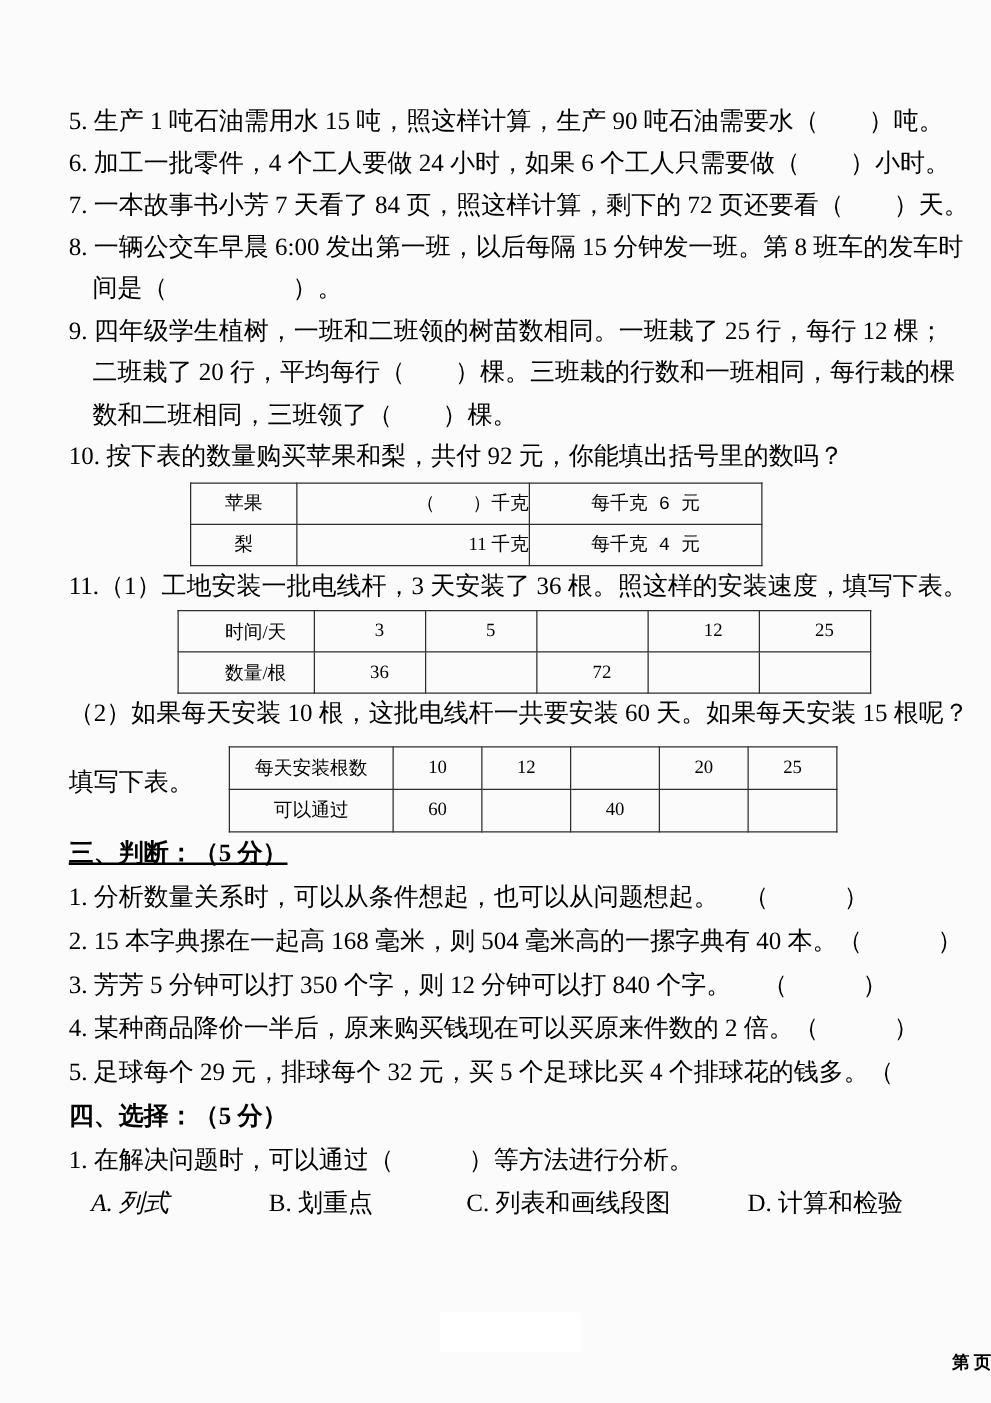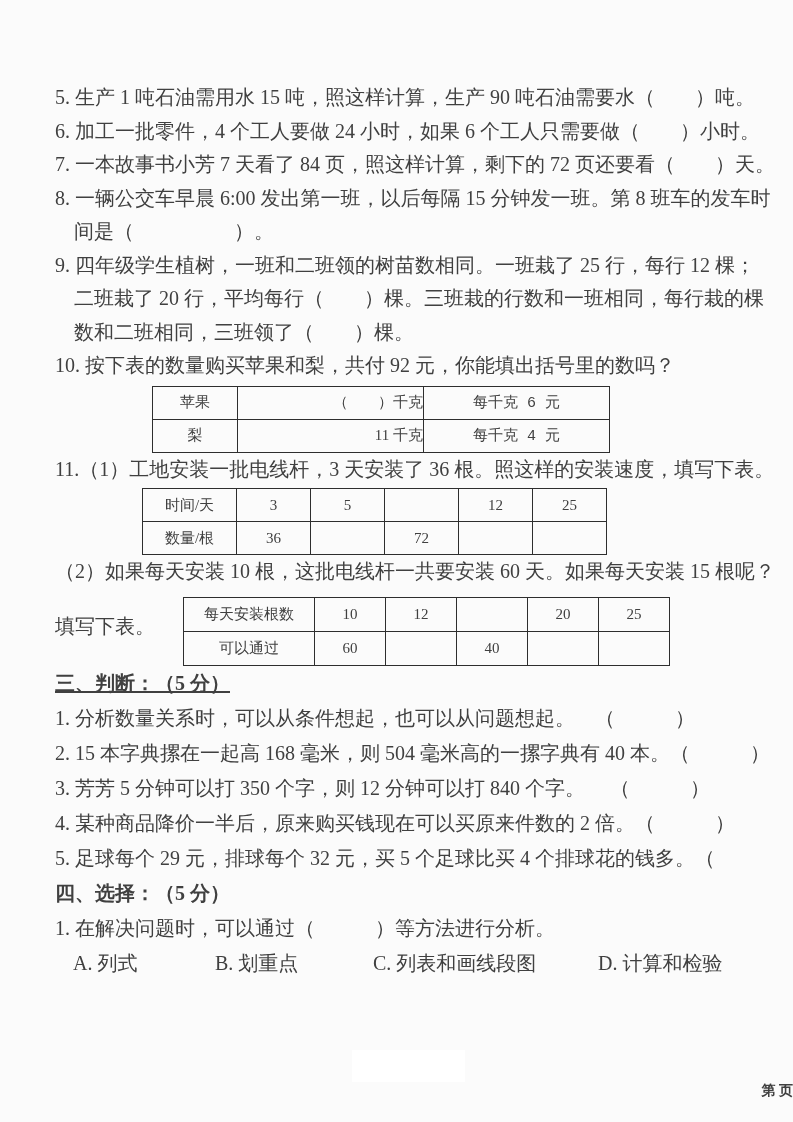--- a/index.html
+++ b/index.html
@@ -2,21 +2,21 @@
 <html><head>
 <meta charset="utf-8">
 <style>
   html,body{margin:0;padding:0;}
   body{background:#fbfbfb;}
   .page{
     position:relative;
     width:793px;height:1122px;
     background:#fbfbfb;
     font-family:"Liberation Serif","DejaVu Serif",serif;
-    color:#404040;
+    color:#000000;
     font-size:20px;
     overflow:hidden;
   }
   .sheet{padding-top:81px;}
   .sheet p{margin:0;}
   .ln{
     padding-left:55px;
     padding-right:30px;
     line-height:33.5px;
     white-space:nowrap;
@@ -31,37 +31,37 @@
     padding:0;
     white-space:nowrap;
   }
   .q10{margin:3px 0 0 152px;}
   .q10 td{height:32px;}
   .q10 td:nth-child(1){width:84px;}
   .q10 td:nth-child(2){width:185px;text-align:right;}
   .q10 td:nth-child(3){width:185px;font-family:Liberation Mono, monospace;}
   .q11intro{margin-top:10px;}
   .q11a{margin:2px 0 0 142px;}
-  .q11a td{height:32px;width:73px;}
+  .q11a td{height:32px;width:73px;padding-left:15px;}
   .q11a td:first-child{width:93px;}
   .q112{margin-top:23px;}
   .fill-row{display:flex;margin-top:8px;}
   .fill-label{padding-left:55px;padding-top:13px;line-height:33.5px;white-space:nowrap;}
   .q11b{margin-left:28px;}
   .q11b td{height:33px;width:70px;}
   .q11b td:first-child{width:130px;}
   
   .sec-head{font-weight:bold;line-height:35px;}
   .sec3{margin-top:36px;text-decoration:underline;}
   .judge{line-height:35px;}
   .spread{display:flex;justify-content:space-between;padding-right:83px;}
   .choice-q{line-height:35px;}
   .options{padding-left:73px;line-height:35px;white-space:nowrap;}
   .opt{display:inline-block;}
-  .opt-a{width:142px;}
+  .opt-a{width:142px;font-style:italic;}
   .opt-b{width:158px;}
   .opt-c{width:225px;}
   .patch{position:absolute;left:352px;top:1050px;width:113px;height:32px;background:#ffffff;}
   .footer{
     position:absolute;left:0;top:1076px;width:100%;
     text-align:right;font-weight:bold;font-size:14px;line-height:30px;
   }
 </style>
 </head>
 <body>

